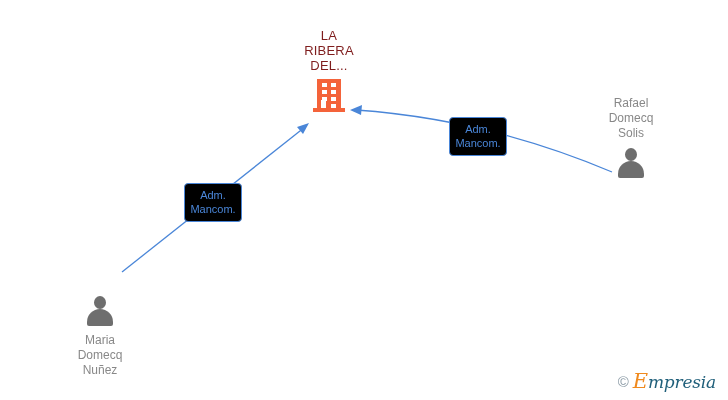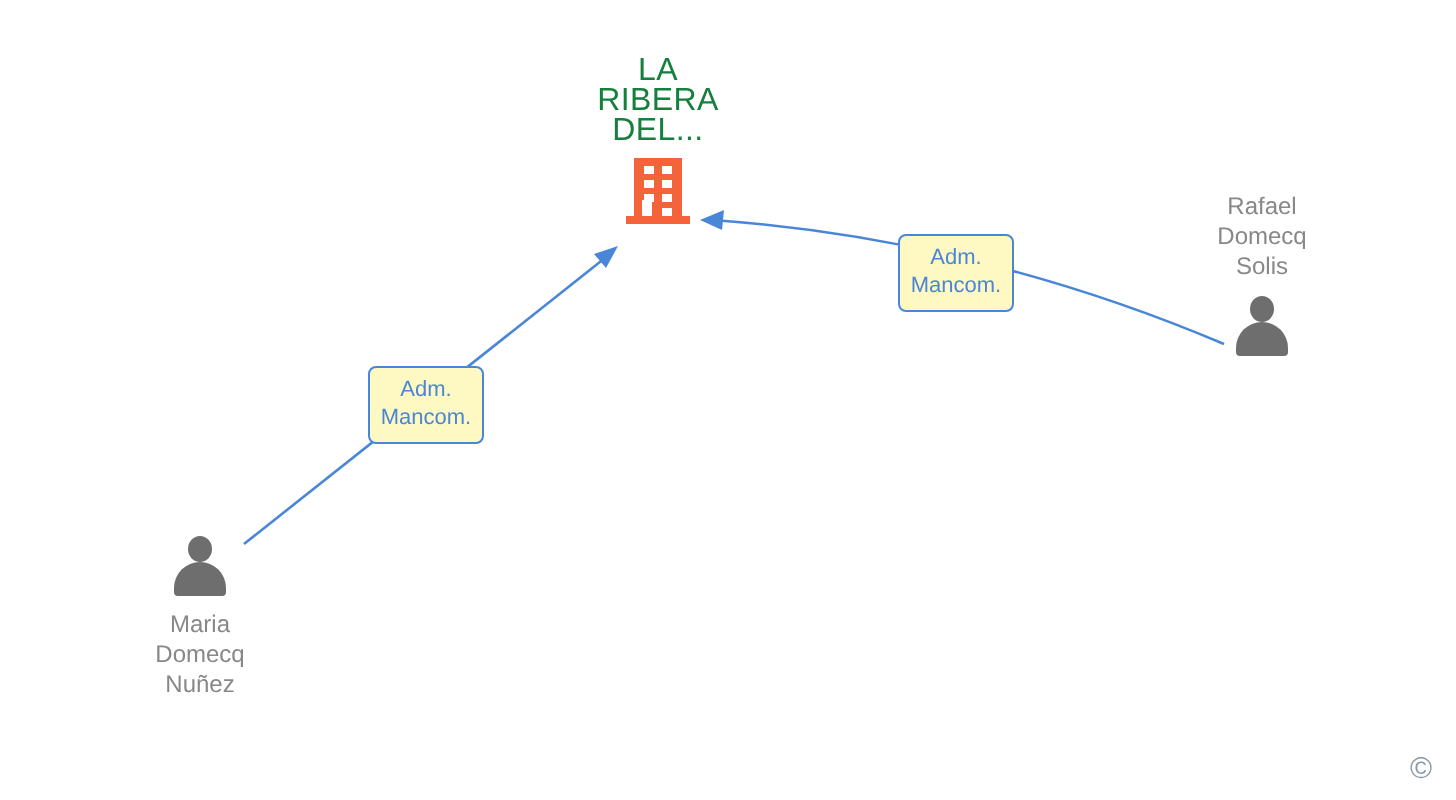--- a/index.html
+++ b/index.html
@@ -25,23 +25,23 @@
 
   
   .company-node {
     position: absolute;
     left: 269px;
     top: 28px;
     width: 120px;
     text-align: center;
   }
   .company-title {
-    font-size: 16px;
+    font-size: 13px;
     line-height: 15px;
-    color: #15803d;
+    color: #7f1d1d;
     letter-spacing: 0.2px;
     white-space: pre-line;
   }
   .building-icon {
     margin: 6px auto 0 auto;
     width: 32px;
     height: 33px;
     position: relative;
   }
   .bld-body {
@@ -75,21 +75,21 @@
     background: #ffffff;
   }
 
   
   .person-node {
     position: absolute;
     width: 130px;
     text-align: center;
   }
   .person-node.p-rafael { left: 566px; top: 96px; }
-  .person-node.p-maria  { left:  35px; top: 267px; }
+  .person-node.p-maria  { left:  35px; top: 295px; }
   .person-name {
     font-size: 12px;
     line-height: 15px;
     color: #888888;
     white-space: pre-line;
   }
   .person-icon {
     width: 34px;
     height: 32px;
     margin: 0 auto;
@@ -113,21 +113,21 @@
     background: #6e6e6e;
     border-radius: 13px 13px 2px 2px;
   }
   .person-node.p-rafael .person-icon { margin-top: 6px; }
   .person-node.p-maria  .person-name { margin-top: 6px; }
 
   
   .edge-label {
     position: absolute;
     box-sizing: border-box;
-    background: #fef9c3;
+    background: #000000;
     border: 1px solid #4a86d8;
     border-radius: 4px;
     color: #4a86d8;
     font-size: 11px;
     line-height: 14px;
     text-align: center;
     padding: 4px 0 5px 0;
     white-space: pre-line;
   }
   .edge-label.lbl-left  { left: 184px; top: 183px; width: 58px; }
@@ -212,15 +212,16 @@
 Nuñez</div>
   </div>
 
   <div class="edge-label lbl-left">Adm.
 Mancom.</div>
   <div class="edge-label lbl-right">Adm.
 Mancom.</div>
 
   <div class="watermark">
     <span class="wm-c">©</span>
+    <span class="wm-text"><span class="wm-e">E</span><span>mpresia</span></span>
   </div>
 
 </div>
 
 </body></html>

